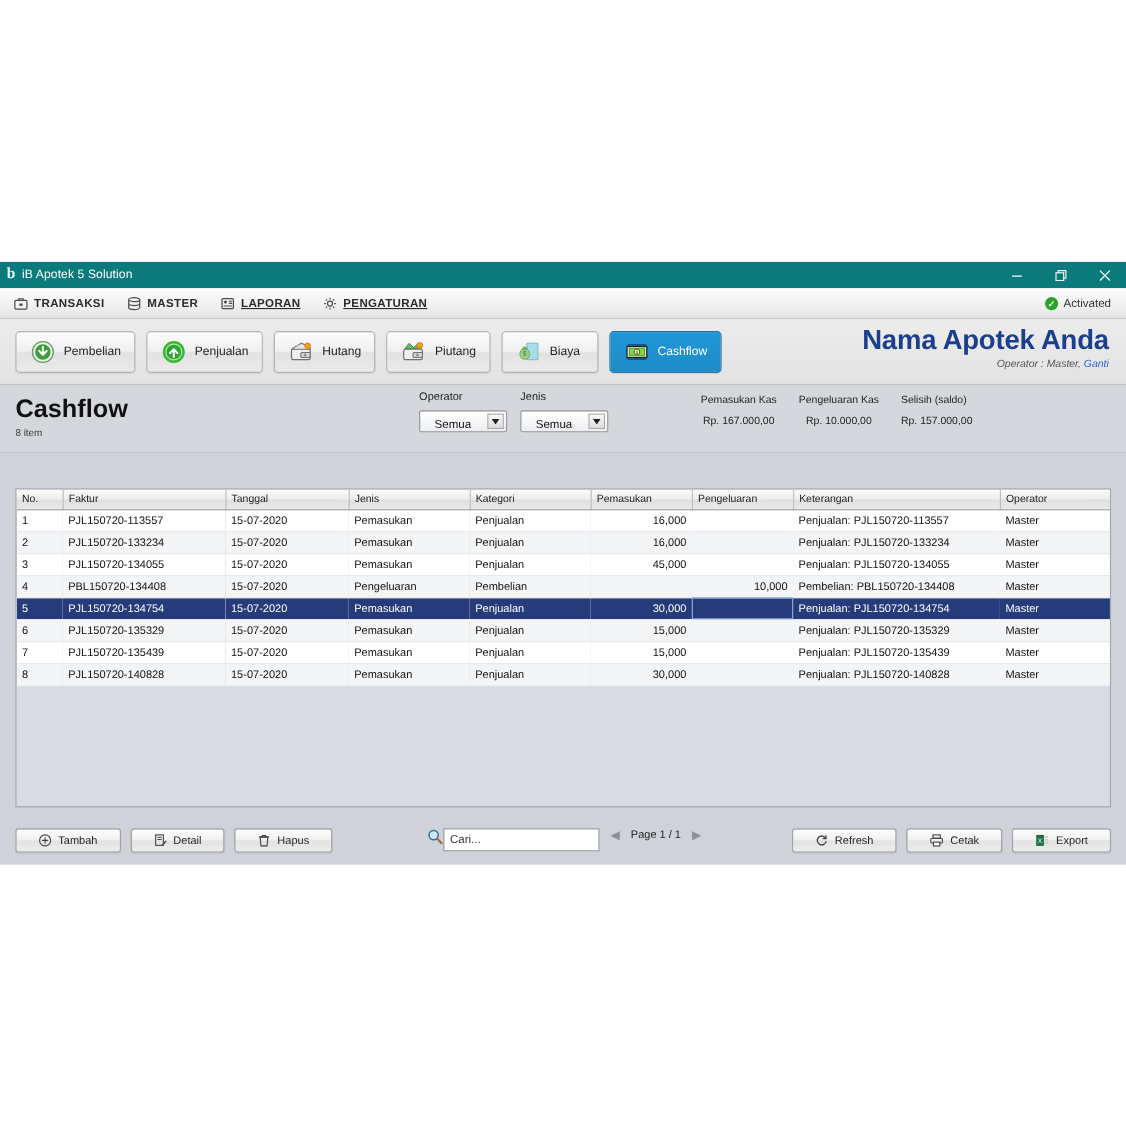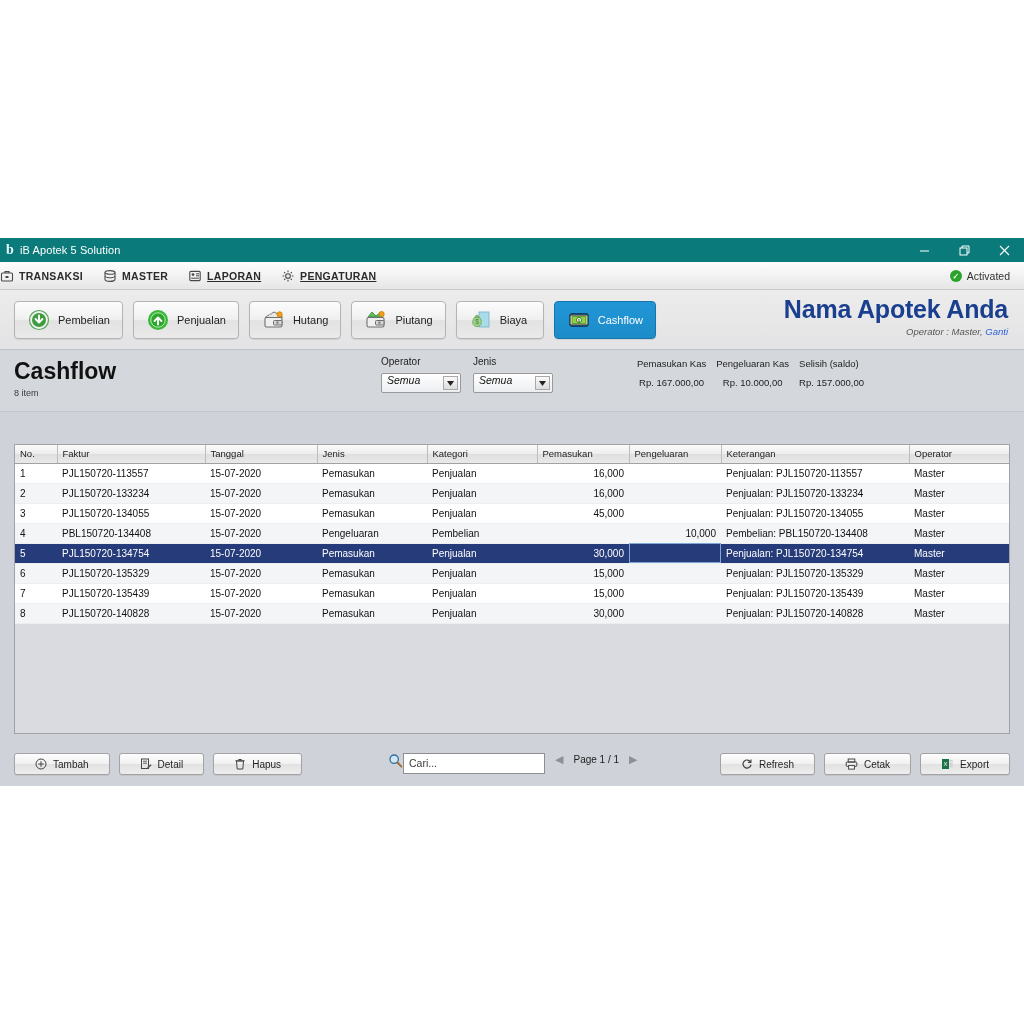--- a/index.html
+++ b/index.html
@@ -38,21 +38,21 @@
     width: 40px; height: 24px; display: flex; align-items: center; justify-content: center;
     color: #ffffff; font-size: 12px;
   }
   .tb-btn svg { display:block; }
 
   
   .menubar {
     height: 28px;
     background: linear-gradient(to bottom,#fdfdfd 0%,#f2f2f2 50%,#e6e6e6 100%);
     border-bottom: 1px solid #c9c9c9;
-    display: flex; align-items: center; padding-left: 0;
+    display: flex; align-items: center; padding-left: 12px;
     position: relative;
   }
   .menu-item {
     display: flex; align-items: center; gap: 5px;
     margin-right: 20px; font-size: 10.5px; font-weight: bold;
     color: #2b2b2b; letter-spacing: .3px;
   }
   .menu-item .mlabel { }
   .menu-item .u { text-decoration: underline; }
   .mico { width: 14px; height: 14px; display:block; color:#555; }
@@ -128,30 +128,30 @@
     border: 1px solid #a8a8a8; border-radius: 2px;
     background: linear-gradient(to bottom,#fdfdfd,#e8e8e8);
     display:flex; align-items:center; justify-content:center;
     font-size: 7px; color:#333;
   }
   .selgroup { position: absolute; top: 6px; font-size: 10px; }
   .selgroup .sl { font-size: 10px; color:#222; display:block; margin-bottom: 6px; }
   .selbox {
     width: 80px; height: 20px; border: 1px solid #9a9a9a; border-radius: 2px;
     background: linear-gradient(to bottom,#ffffff,#eceef1);
-    font-size: 10.5px; color:#111; display:flex; align-items:flex-start;
-    padding-left: 5px; position: relative; font-style: italic;
+    font-size: 10.5px; color:#111; display:flex; align-items:flex-end;
+    padding-left: 13px; position: relative;
   }
   .selarrow {
     position:absolute; right: 2px; top: 2px; width: 15px; height: 14px;
     background: linear-gradient(to bottom,#fafafa,#dcdcdc);
     border: 1px solid #a9a9a9;
     display:flex; align-items:center; justify-content:center; font-size:6px; color:#222;
   }
-  .summary { position:absolute; top: 8px; display:flex; gap: 10px; }
+  .summary { position:absolute; top: 8px; display:flex; gap: 20px; }
   .sumcell { font-size: 9.5px; color:#222; }
   .sumcell .sl { display:block; margin-bottom: 8px; }
   .sumcell .sv { display:block;text-align:center; }
 
   
   .tablewrap {
     position: absolute; left: 14px; top: 206px;
     width: 996px; height: 290px;
     border: 1px solid #9fa2a7; background: #d9dbe0;
     overflow: hidden;

